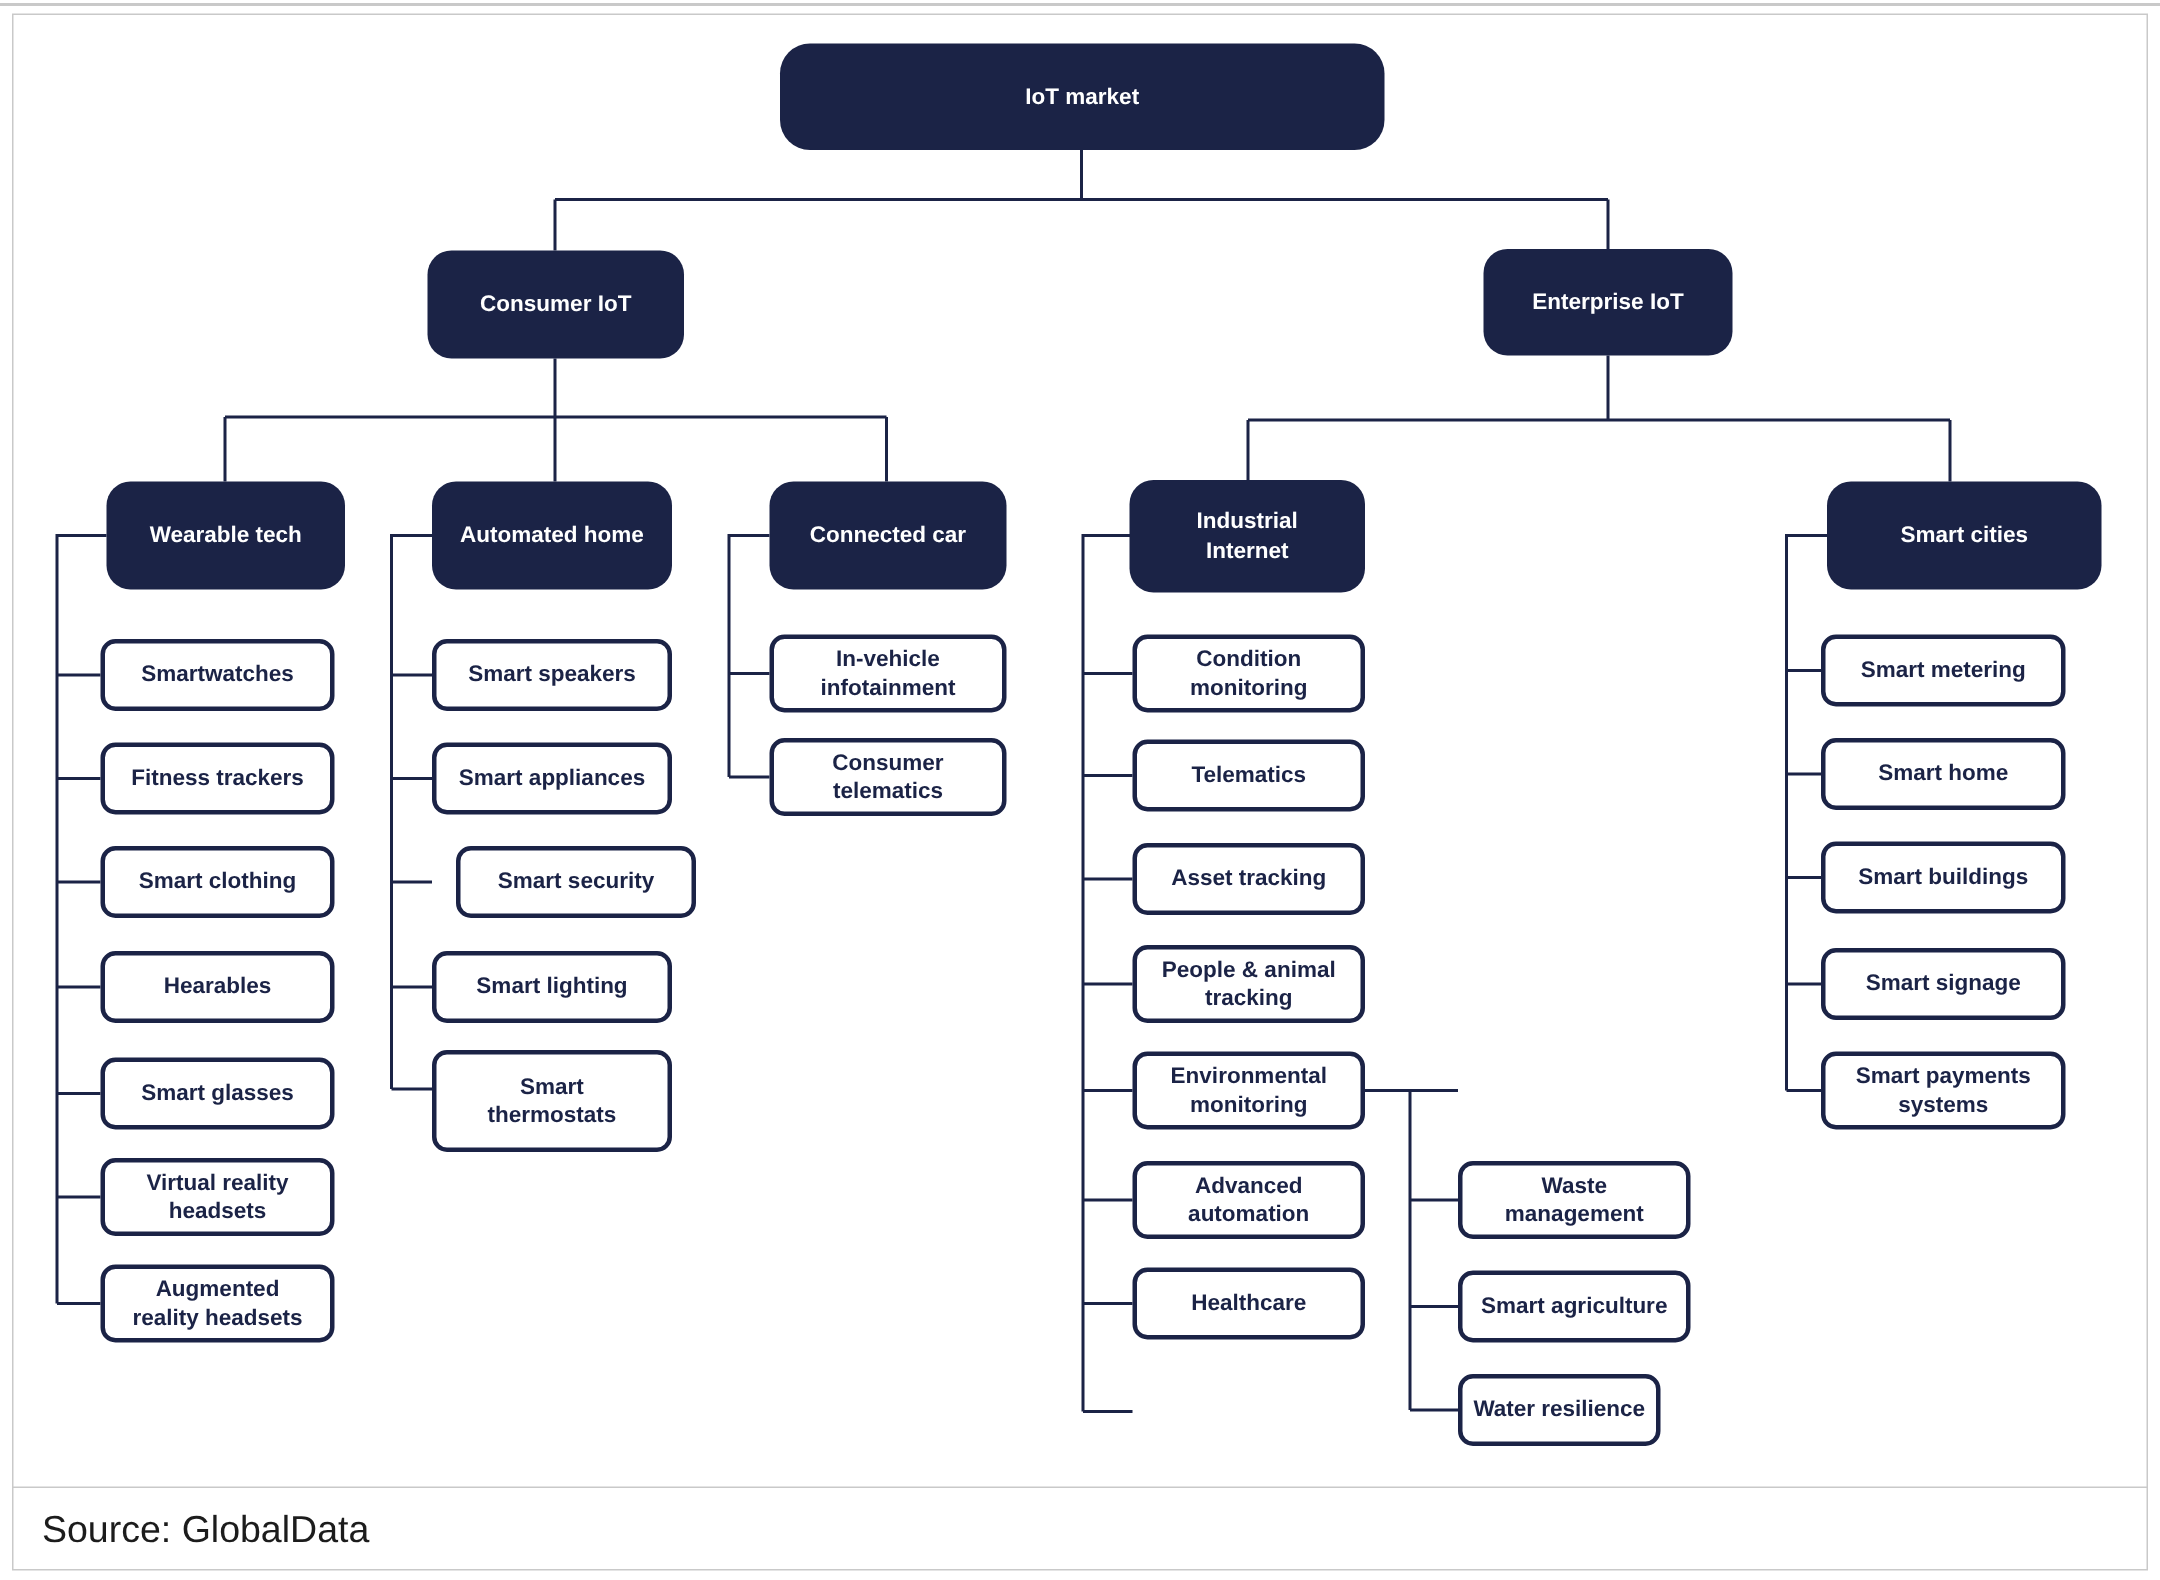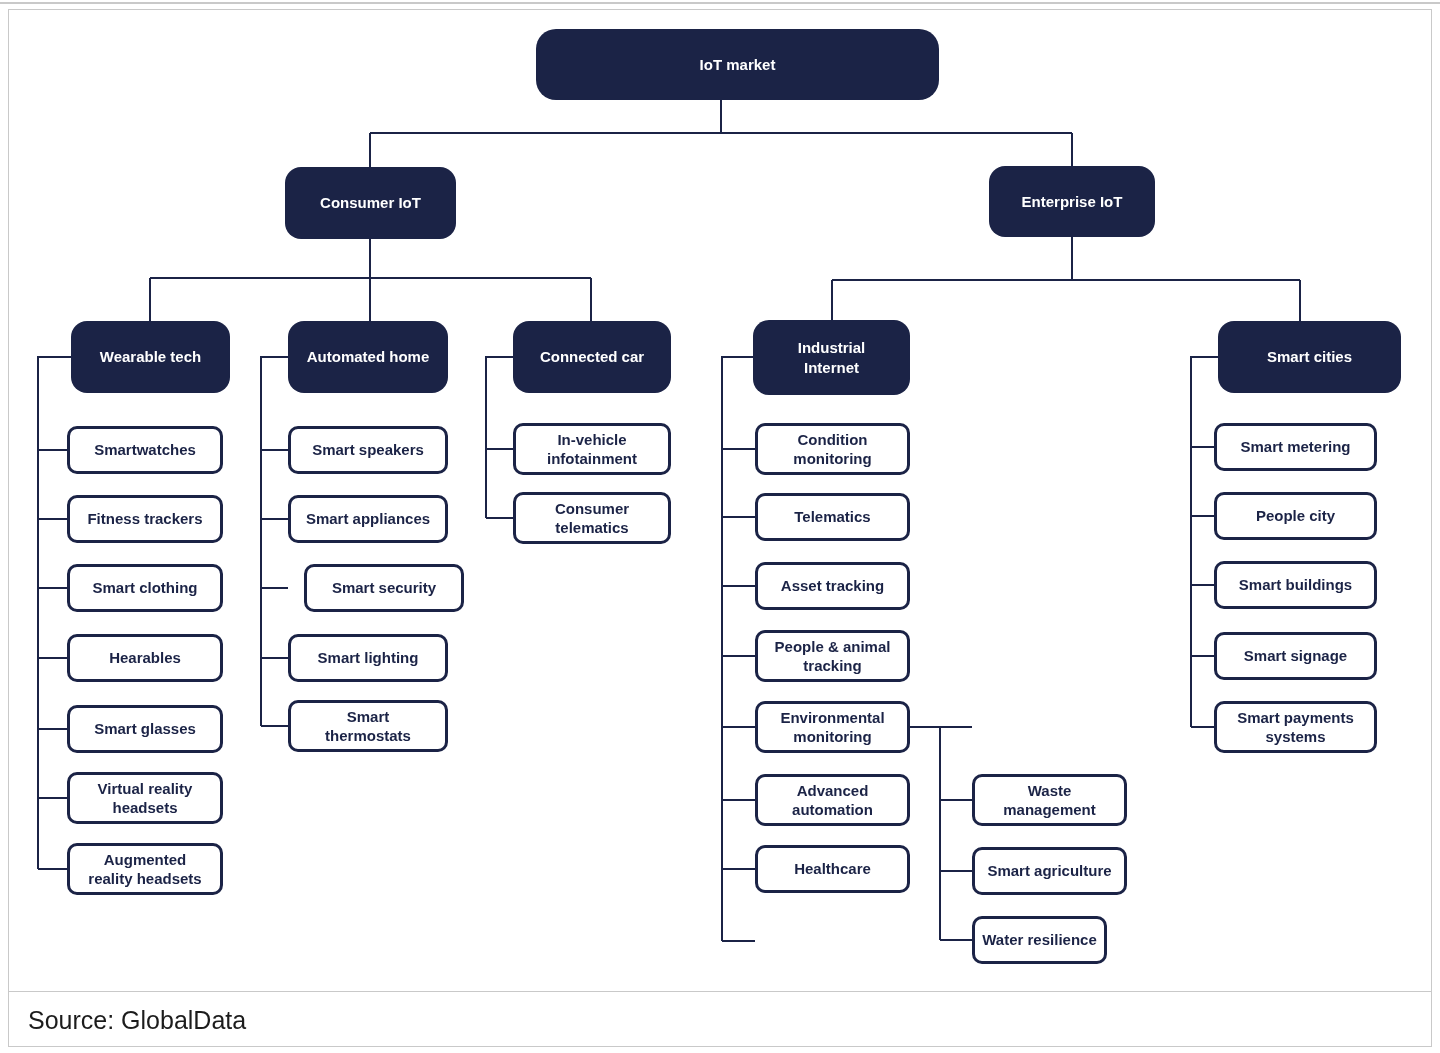--- a/index.html
+++ b/index.html
@@ -38,21 +38,21 @@
     font-weight:bold;
     font-size:15px;
     line-height:1.3;
     white-space:pre-line;
   }
   .cat{
     background:var(--navy);
     color:#ffffff;
     border-radius:16px;
   }
-  .cat.root{border-radius:20px;margin-left:16px;}
+  .cat.root{border-radius:20px;}
   .leaf{
     background:var(--leaf-bg);
     border:3px solid var(--navy);
     border-radius:10px;
     color:var(--navy);
   }
   .footer-divider{
     position:absolute;left:8px;top:991px;width:1424px;height:0;
     border-top:1px solid var(--frame);
   }
@@ -101,21 +101,21 @@
   <div class="node leaf" style="left:67px;top:705px;width:156px;height:48px">Smart glasses</div>
   <div class="node leaf" style="left:67px;top:772px;width:156px;height:52px">Virtual reality
 headsets</div>
   <div class="node leaf" style="left:67px;top:843px;width:156px;height:52px">Augmented
 reality headsets</div>
 
   <div class="node leaf" style="left:288px;top:426px;width:160px;height:48px">Smart speakers</div>
   <div class="node leaf" style="left:288px;top:495px;width:160px;height:48px">Smart appliances</div>
   <div class="node leaf" style="left:304px;top:564px;width:160px;height:48px">Smart security</div>
   <div class="node leaf" style="left:288px;top:634px;width:160px;height:48px">Smart lighting</div>
-  <div class="node leaf" style="left:288px;top:700px;width:160px;height:52px">Smart
+  <div class="node leaf" style="left:288px;top:700px;width:160px;height:68px">Smart
 thermostats</div>
 
   <div class="node leaf" style="left:513px;top:423px;width:158px;height:52px">In-vehicle
 infotainment</div>
   <div class="node leaf" style="left:513px;top:492px;width:158px;height:52px">Consumer
 telematics</div>
 
   <div class="node leaf" style="left:755px;top:423px;width:155px;height:52px">Condition
 monitoring</div>
   <div class="node leaf" style="left:755px;top:493px;width:155px;height:48px">Telematics</div>
@@ -127,21 +127,21 @@
   <div class="node leaf" style="left:755px;top:774px;width:155px;height:52px">Advanced
 automation</div>
   <div class="node leaf" style="left:755px;top:845px;width:155px;height:48px">Healthcare</div>
 
   <div class="node leaf" style="left:972px;top:774px;width:155px;height:52px">Waste
 management</div>
   <div class="node leaf" style="left:972px;top:847px;width:155px;height:48px">Smart agriculture</div>
   <div class="node leaf" style="left:972px;top:916px;width:135px;height:48px">Water resilience</div>
 
   <div class="node leaf" style="left:1214px;top:423px;width:163px;height:48px">Smart metering</div>
-  <div class="node leaf" style="left:1214px;top:492px;width:163px;height:48px">People city</div>
+  <div class="node leaf" style="left:1214px;top:492px;width:163px;height:48px">Smart home</div>
   <div class="node leaf" style="left:1214px;top:561px;width:163px;height:48px">Smart buildings</div>
   <div class="node leaf" style="left:1214px;top:632px;width:163px;height:48px">Smart signage</div>
   <div class="node leaf" style="left:1214px;top:701px;width:163px;height:52px">Smart payments
 systems</div>
 
   <div class="footer-divider"></div>
   <div class="footer-source">Source: GlobalData</div>
 
 </div>
 

